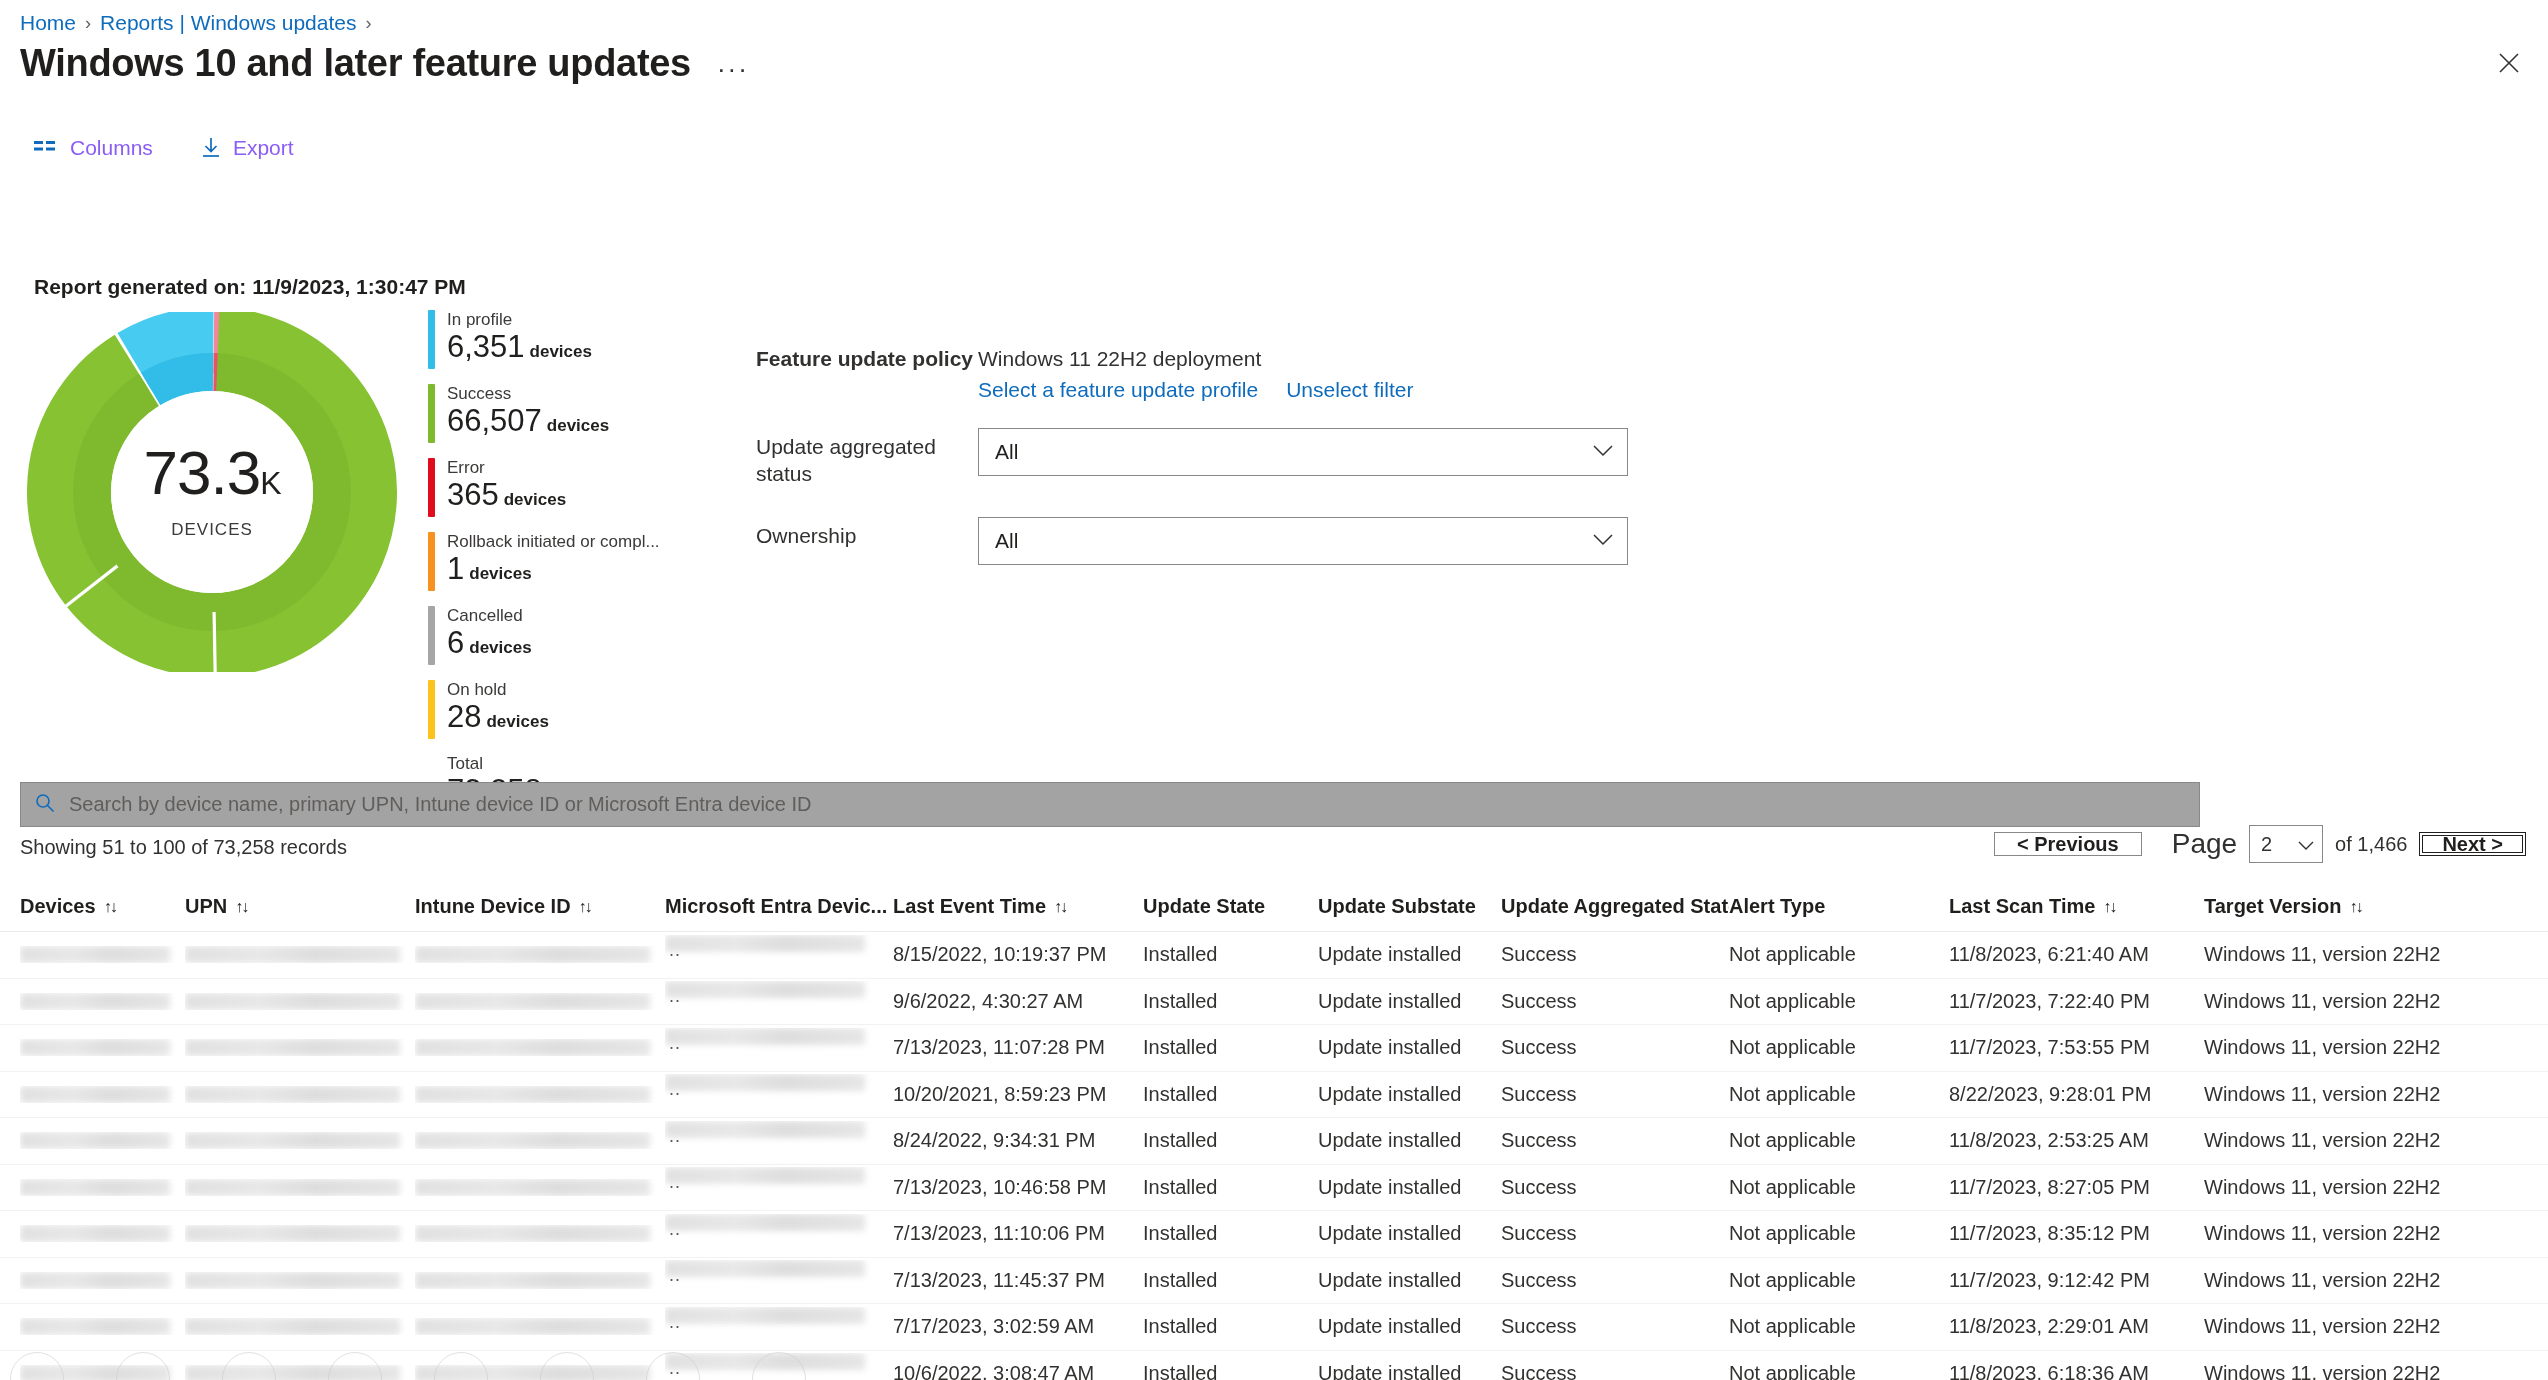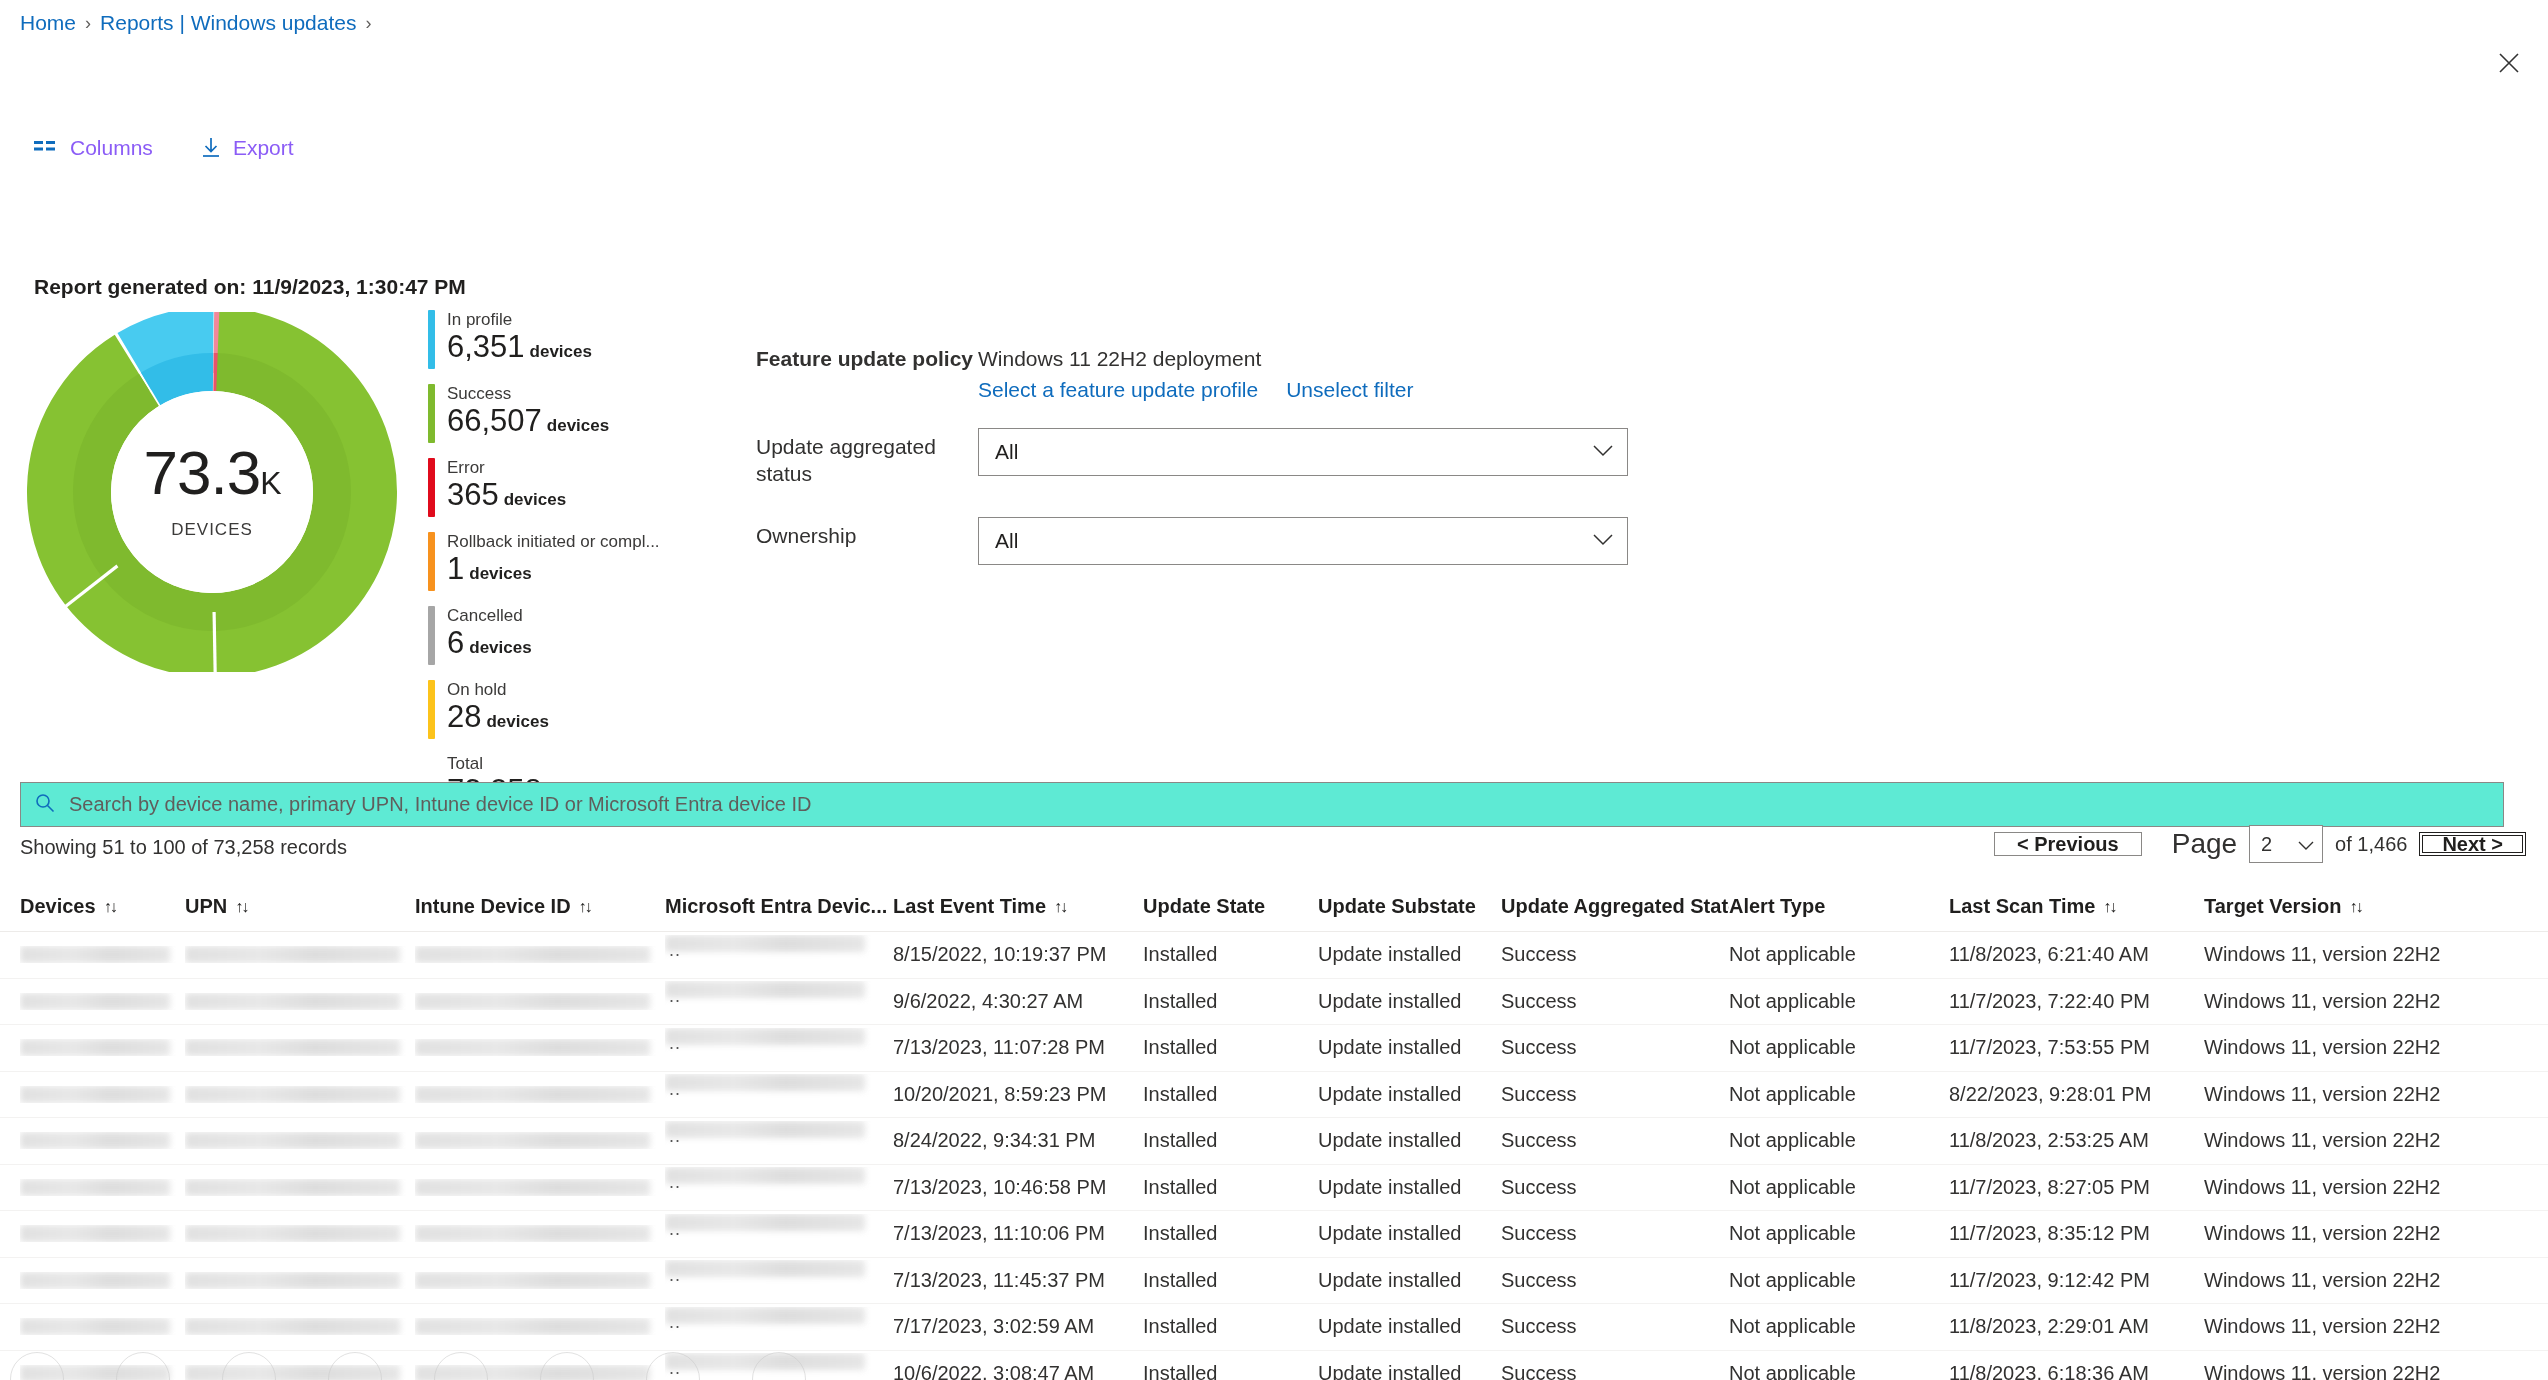--- a/index.html
+++ b/index.html
@@ -111,22 +111,22 @@
   }
   .btn-disabled {
     width: 427px; height: 40px; background: #f3f2f1; color: #a19f9d;
     border: 1px solid #c8c6c4; font-size: 21px; cursor: default;
     display: flex; align-items: center; justify-content: center;
     font-family: "Liberation Sans", sans-serif;
   }
 
   
   .searchbox {
-    position: absolute; left: 20px; top: 782px; width: 2484px; height: 45px;
-    border: 1px solid #8a8886; background: #5eead4;
+    position: absolute; left: 20px; top: 782px; width: 2180px; height: 45px;
+    border: 1px solid #8a8886; background: #a3a3a3;
     display: flex; align-items: center; gap: 12px; padding: 0 14px;
   }
   .search-icon { color: #0f6cbd; }
   .search-input {
     border: none; outline: none; flex: 1; font-size: 20px;
     color: #323130; font-family: "Liberation Sans", sans-serif; background: transparent;
   }
   .search-input::placeholder { color: #605e5c; }
 
   
@@ -203,20 +203,24 @@
 
 <div class="page">
 
   <div class="breadcrumb">
     <span class="crumb-link">Home</span>
     <span class="crumb-sep">›</span>
     <span class="crumb-link">Reports | Windows updates</span>
     <span class="crumb-sep">›</span>
   </div>
 
+  <div class="title-row">
+    <div class="page-title">Windows 10 and later feature updates</div>
+    <div class="ellipsis-btn">···</div>
+  </div>
   <div class="close-btn">
     <svg width="22" height="22" viewBox="0 0 22 22" aria-hidden="true">
       <path d="M2 2 L20 20 M20 2 L2 20" stroke="#333" stroke-width="1.6" fill="none"></path>
     </svg>
   </div>
 
   <div class="commandbar">
     <div class="cmd">
       <span>
         <svg width="24" height="18" viewBox="0 0 24 18">

